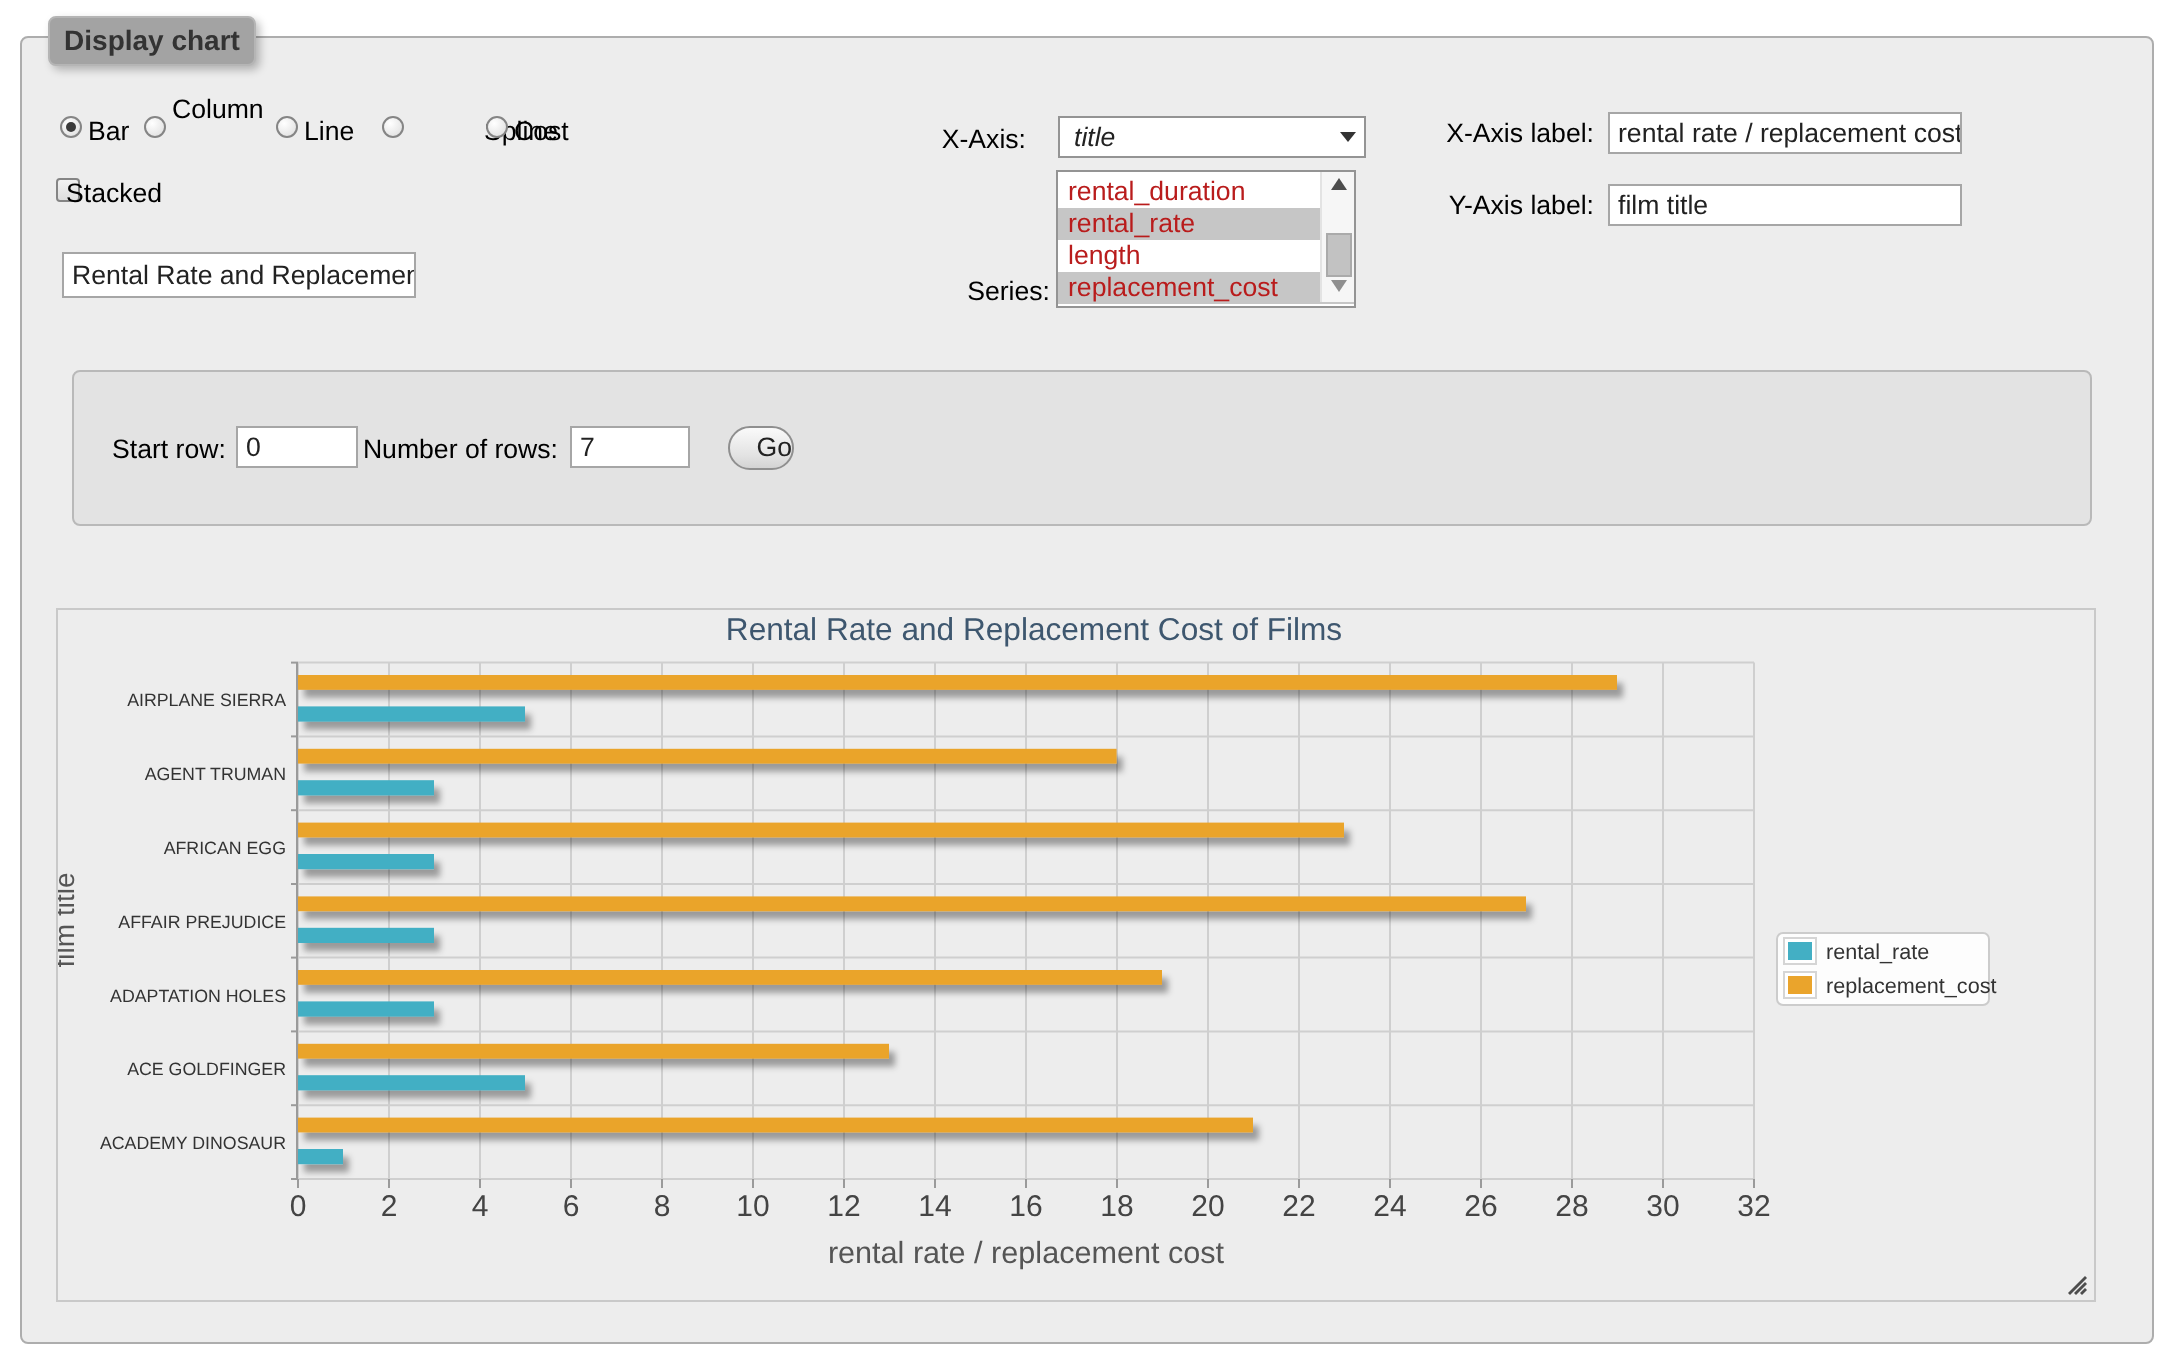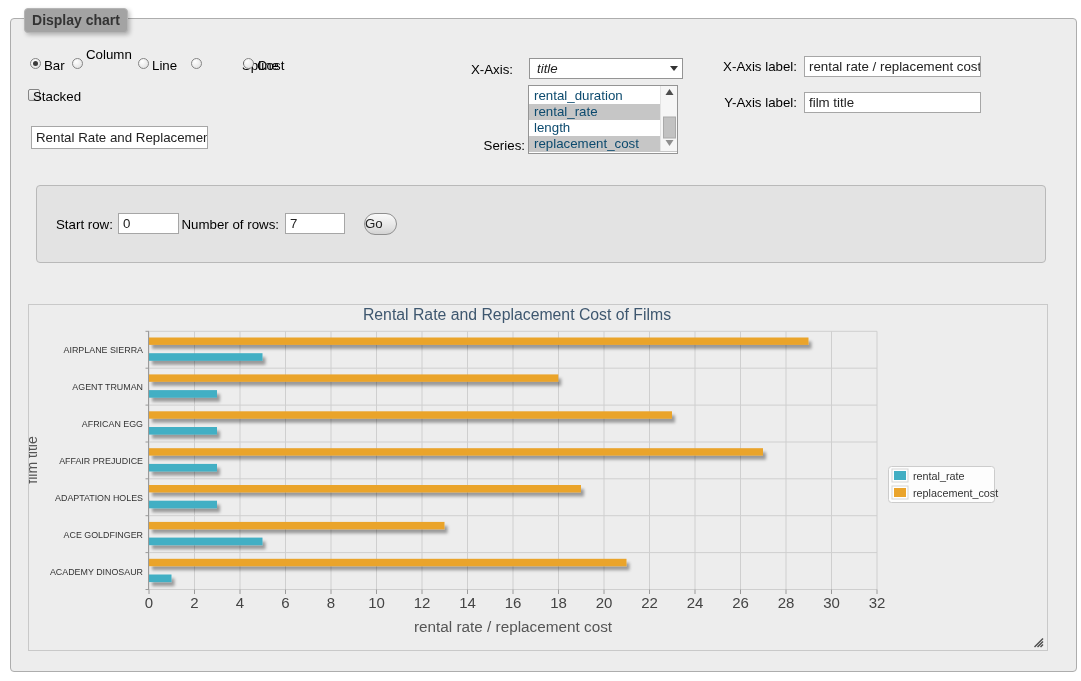--- a/index.html
+++ b/index.html
@@ -8,25 +8,25 @@
 #fieldset { left:10px; top:18px; width:1067px; height:654px; background:#ededed; border:1px solid #adadad; border-radius:4px; }
 #legendbox { left:24px; top:8px; width:104px; height:25px; background:#a3a3a3; border:1px solid #b5b5b5; border-radius:4px; box-shadow:2px 2px 4px rgba(0,0,0,0.25); font-size:14px; font-weight:bold; color:#333; line-height:23px; text-align:center; }
 label, .lbl { font-size:13.3px; color:#000000; }
 .radio { width:11px; height:11px; border-radius:50%; border:1px solid #858585; background:radial-gradient(circle at 35% 30%, #fff, #dcdcdc); display:inline-block; }
 .rdot { position:absolute; left:2px; top:2px; width:5px; height:5px; border-radius:50%; background:#3b3b3b; }
 .checkbox { width:12px; height:12px; border:1px solid #858585; border-radius:2px; background:linear-gradient(#f2f2f2,#dedede); }
 input.txt { border:1px solid #a6a6a6; background:#fff; font-family:"Liberation Sans",sans-serif; font-size:13.3px; color:#222; padding:0 0 0 4px; outline:none; }
 #selectbox { left:529px; top:58px; width:154px; height:21px; background:#fff; border:1px solid #949494; border-radius:0; font-size:13.3px; color:#222; line-height:19px; padding-left:7px;font-style:italic; }
 #selarrow { left:670px; top:66px; width:0; height:0; border-left:4px solid transparent; border-right:4px solid transparent; border-top:5px solid #333; }
 #multisel { left:528px; top:85px; width:150px; height:69px; background:#fff; border:1px solid #949494; overflow:hidden; padding-top:2px; }
-.opt { height:15.9px; font-size:13.3px; color:#0c4a6e; line-height:15.9px; padding-left:5px; white-space:nowrap; }
+.opt { height:15.9px; font-size:13.3px; color:#b91c1c; line-height:15.9px; padding-left:5px; white-space:nowrap; }
 .opt.sel { background:#c6c6c6; }
 #scrollbar { position:absolute; right:0; top:0; width:17px; height:67px; margin-top:-2px; background:#f6f6f6; border-left:1px solid #e3e3e3; }
 #panel { left:36px; top:185px; width:1010px; height:78px; background:#e3e3e3; border:1px solid #b9b9b9; border-radius:4px; }
-#gobtn { left:364px; top:213px; width:33px; height:22px; border:1px solid #8f8f8f; border-radius:11px; background:linear-gradient(#fafafa,#e2e2e2 70%,#d3d3d3); font-size:13.3px; color:#222; text-align:left; line-height:20px; }
+#gobtn { left:364px; top:213px; width:33px; height:22px; border:1px solid #8f8f8f; border-radius:11px; background:linear-gradient(#fafafa,#e2e2e2 70%,#d3d3d3); font-size:13.3px; color:#222; text-align:right; line-height:20px; }
 #chartbox { left:28px; top:304px; width:1020px; height:347px; background:#ededed; border:1px solid #c9c9c9; }
 </style>
 </head>
 <body>
 <div id="fieldset" class="abs"></div>
 <div id="legendbox" class="abs">Display chart</div>
 
 <span class="radio abs" style="left:30px; top:58px;">
     <span class="rdot"></span>
   </span>

